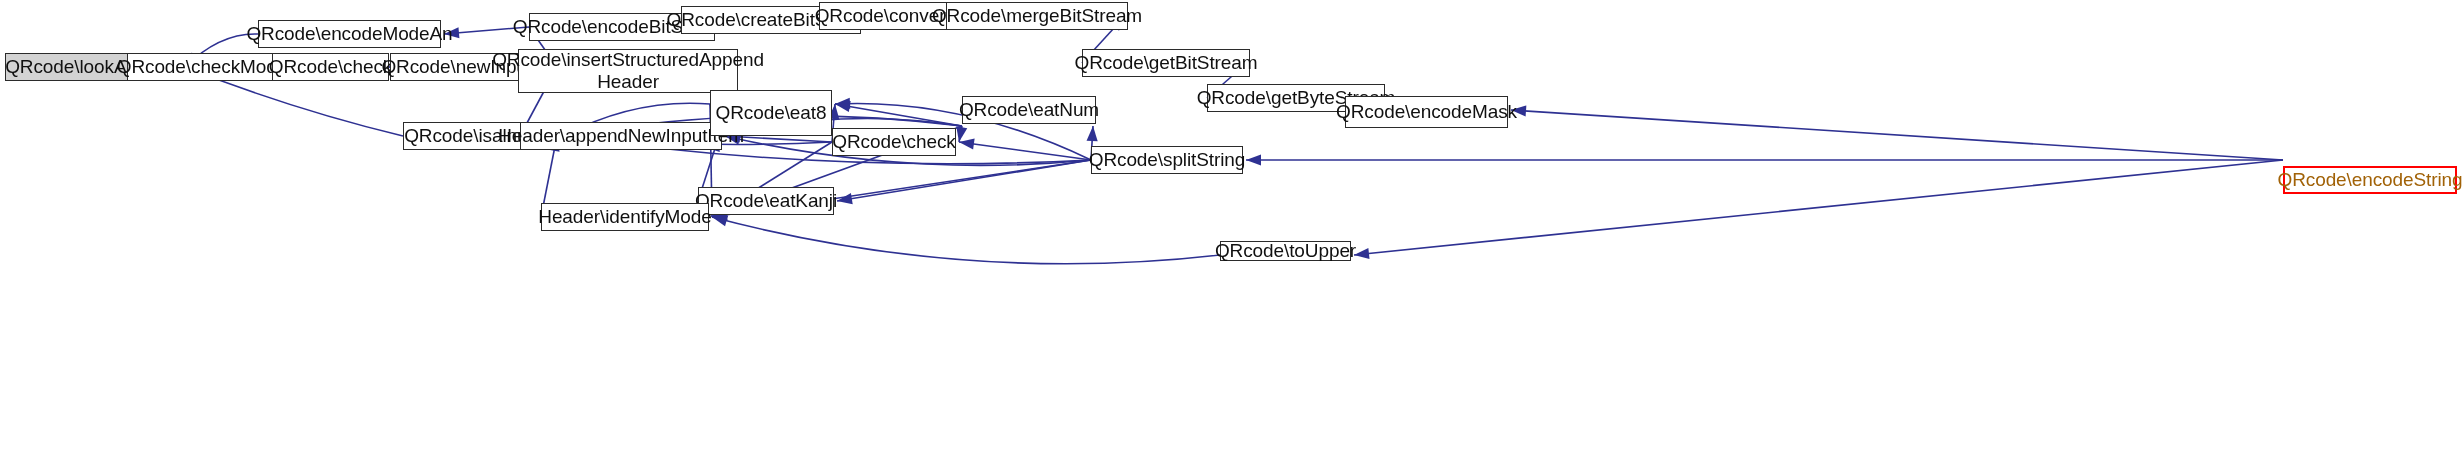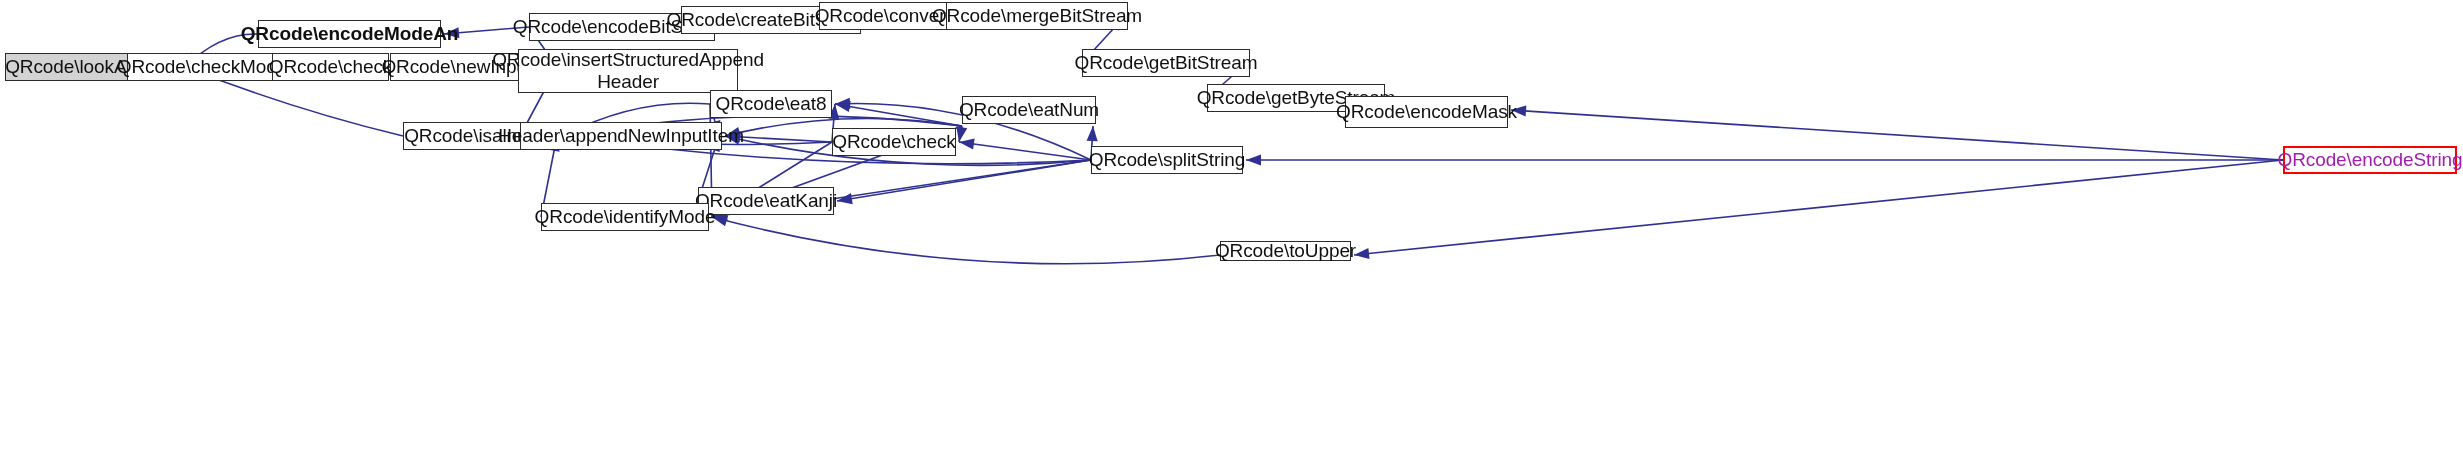--- a/index.html
+++ b/index.html
@@ -38,21 +38,22 @@
     letter-spacing: -0.1px;
   }
   .node-box.highlight-current {
     background: #d3d3d3;
     border-color: #2b2b2b;
   }
   .node-box.highlight-root {
     background: #ffffff;
     border-color: #ff0000;
     border-width: 2px;
-    color: #a21caf;
+    color: #a16207;
+    margin-top: 20px;
   }
   .edge-line {
     stroke: #2e3192;
     stroke-width: 1.6px;
     fill: none;
   }
   .edge-head {
     fill: #2e3192;
     stroke: none;
   }
@@ -141,36 +142,36 @@
       <path d="M 2283 160 L 1246 160" class="edge-line"></path>
       <polygon points="1246.00,160.00 1261.00,165.60 1261.00,154.40" class="edge-head"></polygon>
       <path d="M 2283 160 L 1354 255" class="edge-line"></path>
       <polygon points="1354.00,255.00 1369.49,259.04 1368.35,247.90" class="edge-head"></polygon>
       <path d="M 1220 255 Q 964.5 284 712 217" class="edge-line"></path>
       <polygon points="712.00,217.00 725.06,226.26 727.93,215.43" class="edge-head"></polygon>
     </svg>
   <div id="node-layer">
       <div class="node-box highlight-current" style="left: 5px; top: 53px; width: 177px; height: 28px;">QRcode\lookAnTable</div>
       <div class="node-box" style="left: 127px; top: 53px; width: 173px; height: 28px;">QRcode\checkModeAn</div>
-      <div class="node-box" style="left: 258px; top: 20px; width: 183px; height: 28px; font-weight: bold;">QRcode\encodeModeAn</div>
+      <div class="node-box" style="left: 258px; top: 20px; width: 183px; height: 28px;">QRcode\encodeModeAn</div>
       <div class="node-box" style="left: 272px; top: 53px; width: 117px; height: 28px;">QRcode\check</div>
       <div class="node-box" style="left: 390px; top: 53px; width: 170px; height: 28px;">QRcode\newInputItem</div>
       <div class="node-box" style="left: 518px; top: 49px; width: 220px; height: 44px;">QRcode\insertStructuredAppend
 Header</div>
       <div class="node-box" style="left: 529px; top: 13px; width: 186px; height: 28px;">QRcode\encodeBitStream</div>
       <div class="node-box" style="left: 681px; top: 6px; width: 180px; height: 28px;">QRcode\createBitStream</div>
       <div class="node-box" style="left: 819px; top: 2px; width: 167px; height: 28px;">QRcode\convertData</div>
       <div class="node-box" style="left: 946px; top: 2px; width: 182px; height: 28px;">QRcode\mergeBitStream</div>
       <div class="node-box" style="left: 1082px; top: 49px; width: 168px; height: 28px; text-align: right;">QRcode\getBitStream</div>
       <div class="node-box" style="left: 1207px; top: 84px; width: 178px; height: 28px;">QRcode\getByteStream</div>
       <div class="node-box" style="left: 1345px; top: 96px; width: 163px; height: 32px;">QRcode\encodeMask</div>
       <div class="node-box" style="left: 403px; top: 122px; width: 157px; height: 28px;">QRcode\isalnumat</div>
       <div class="node-box" style="left: 520px; top: 122px; width: 202px; height: 28px;">Header\appendNewInputItem</div>
-      <div class="node-box" style="left: 710px; top: 90px; width: 122px; height: 28px;">QRcode\eat8</div>
+      <div class="node-box" style="left: 710px; top: 90px; width: 122px; height: 46px;">QRcode\eat8</div>
       <div class="node-box" style="left: 832px; top: 128px; width: 124px; height: 28px;">QRcode\check</div>
       <div class="node-box" style="left: 962px; top: 96px; width: 134px; height: 28px;">QRcode\eatNum</div>
       <div class="node-box" style="left: 1091px; top: 146px; width: 152px; height: 28px;">QRcode\splitString</div>
       <div class="node-box" style="left: 698px; top: 187px; width: 136px; height: 28px;">QRcode\eatKanji</div>
-      <div class="node-box" style="left: 541px; top: 203px; width: 168px; height: 28px;">QRcode\identifyMode</div>
+      <div class="node-box" style="left: 541px; top: 203px; width: 168px; height: 28px;">Header\identifyMode</div>
       <div class="node-box" style="left: 1220px; top: 241px; width: 131px; height: 20px;">QRcode\toUpper</div>
       <div class="node-box highlight-root" style="left: 2283px; top: 146px; width: 174px; height: 28px;">QRcode\encodeString</div>
     </div>
 </div>
 
 </body></html>

